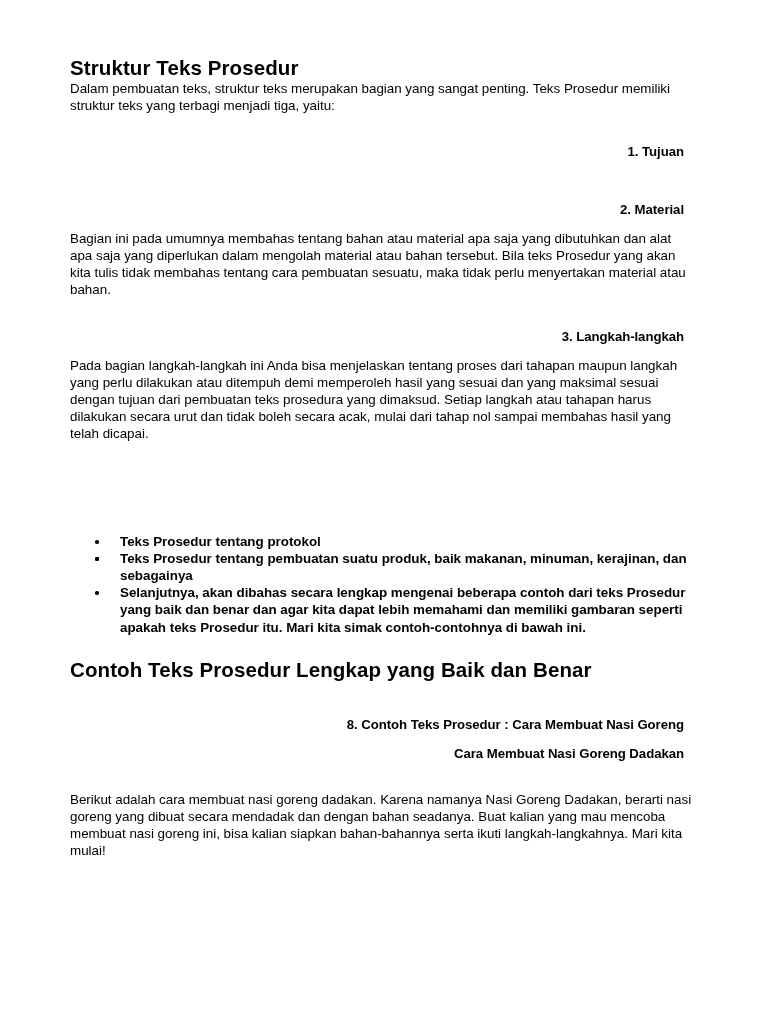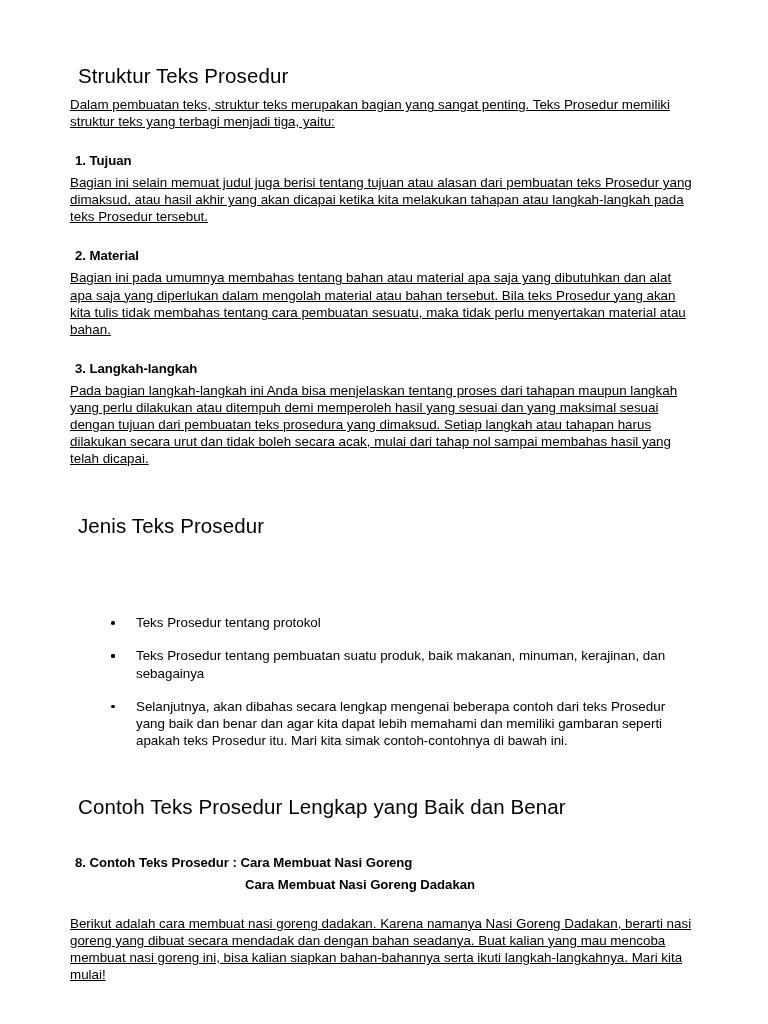--- a/index.html
+++ b/index.html
@@ -22,66 +22,66 @@
     box-sizing: border-box;
     padding: 56px 72px 0 70px;
     overflow: hidden;
   }
   .doc {
     width: 626px;
   }
   
   .h-major {
     font-size: 20.5px;
-    font-weight: 400;
+    font-weight: 700;
     line-height: 24px;
     letter-spacing: 0.1px;
-    margin: 8px;
+    margin: 0;
     padding: 0;
     color: #000;
   }
   
   .h-bold {
     font-size: 13.2px;
     font-weight: 700;
     line-height: 17px;
-    margin: 5px;
+    margin: 12px;
     padding: 0;
     letter-spacing: -0.05px;
+    text-align: right;
   }
   
   .p {
     font-size: 13.4px;
     font-weight: 400;
     line-height: 17.1px;
     margin: 0;
     padding: 0;
     letter-spacing: -0.02px;
     text-align: left;
     white-space: normal;
-    text-decoration: underline;
   }
   .gap-lg  { height: 17px; }
   .gap-xl  { height: 22px; }
   .gap-xxl { height: 30px; }
 
   
   ul.bullets {
     list-style: none;
     margin: 0;
     padding: 0;
   }
   ul.bullets > li {
     position: relative;
     padding-left: 50px;
     font-size: 13.4px;
     line-height: 17.1px;
-    font-weight: 400;
+    font-weight: 700;
     letter-spacing: -0.02px;
-    margin: 16px;
+    margin: 0;
   }
   ul.bullets > li .dot {
     position: absolute;
     left: 25px;
     top: 7px;
     width: 3.6px;
     height: 3.6px;
     background: #000;
     border-radius: 50%;
     display: block;
@@ -95,38 +95,36 @@
 
 <div class="page">
   <div class="doc">
 
     <h1 class="h-major">Struktur Teks Prosedur</h1>
     <p class="p">Dalam pembuatan teks, struktur teks merupakan bagian yang sangat penting. Teks Prosedur  memiliki struktur teks yang terbagi menjadi tiga, yaitu:</p>
 
     <div class="gap-lg"></div>
 
     <h2 class="h-bold">1. Tujuan</h2>
-    <p class="p">Bagian ini selain memuat judul juga berisi tentang tujuan atau alasan dari pembuatan teks Prosedur  yang dimaksud, atau hasil akhir yang akan dicapai ketika kita melakukan tahapan atau langkah-langkah pada teks Prosedur  tersebut.</p>
 
     <div class="gap-lg"></div>
 
     <h2 class="h-bold">2. Material</h2>
     <p class="p">Bagian ini pada umumnya membahas tentang bahan atau material apa saja yang dibutuhkan dan alat apa saja yang diperlukan dalam mengolah material atau bahan tersebut. Bila teks Prosedur  yang akan kita tulis tidak membahas tentang cara pembuatan sesuatu, maka tidak perlu menyertakan material atau bahan.</p>
 
     <div class="gap-lg"></div>
 
     <h2 class="h-bold">3. Langkah-langkah</h2>
     <p class="p">Pada bagian langkah-langkah ini Anda bisa menjelaskan tentang proses dari tahapan maupun langkah yang perlu dilakukan atau ditempuh demi memperoleh hasil yang sesuai dan yang maksimal sesuai dengan tujuan dari pembuatan teks prosedura yang dimaksud. Setiap langkah atau tahapan harus dilakukan secara urut dan tidak boleh secara acak, mulai dari tahap nol sampai membahas hasil yang telah dicapai.</p>
 
     <div class="gap-lg"></div>
 
 
     <div class="gap-xl"></div>
 
-    <h1 class="h-major">Jenis Teks Prosedur</h1>
 
     <div class="gap-xxl"></div>
 
 
     <div class="gap-xl"></div>
 
     <ul class="bullets">
       <li>
         <span class="dot"></span>
         <span>Teks Prosedur  tentang protokol</span>

